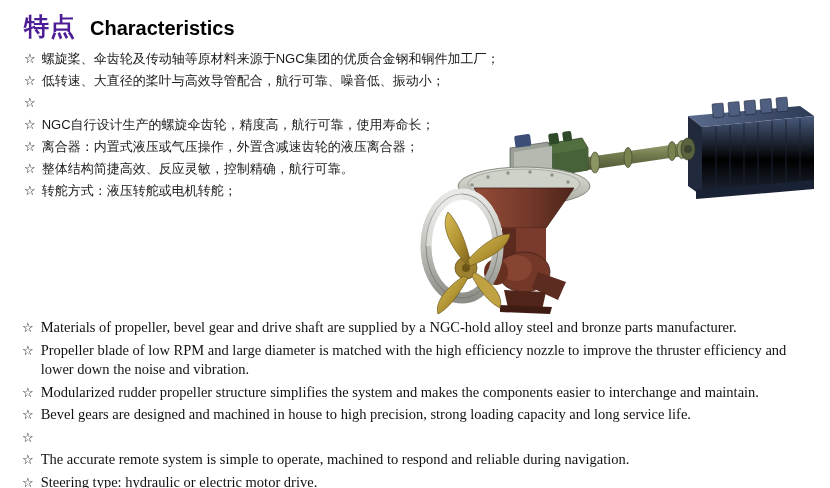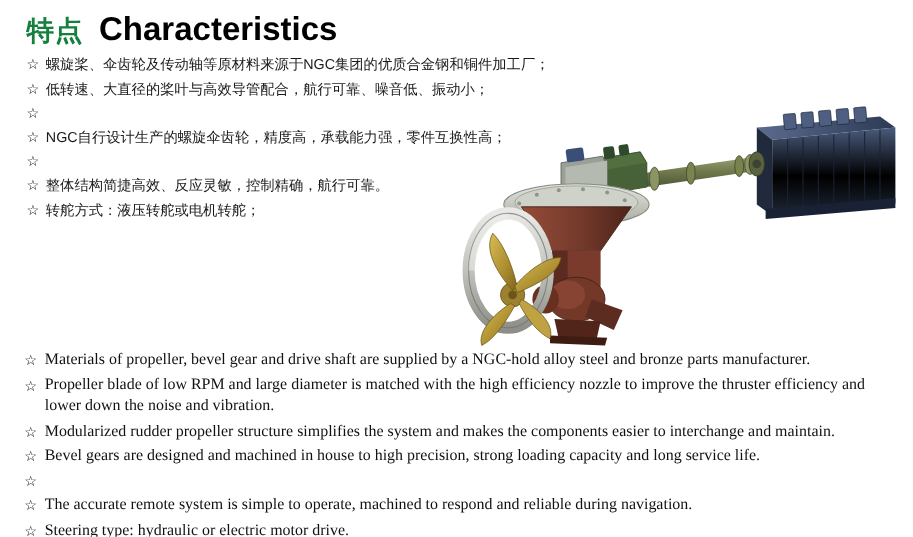--- a/index.html
+++ b/index.html
@@ -21,28 +21,28 @@
     position: absolute;
     left: 24px; top: 10px;
     display: flex;
     align-items: baseline;
     gap: 14px;
   }
   .header .cn-title {
     font-family: "Liberation Sans", sans-serif;
     font-weight: bold;
     font-size: 25px;
-    color: #15803d;
+    color: #4c1d95;
     letter-spacing: 1px;
     text-align: right;
   }
   .header .en-title {
     font-family: "Liberation Sans", sans-serif;
     font-weight: bold;
-    font-size: 30px;
+    font-size: 20px;
     color: #000000;
     letter-spacing: 0px;
   }
 
   
   .cn-list {
     position: absolute;
     left: 24px; top: 48px;
     width: 470px;
   }
@@ -112,24 +112,25 @@
     </div>
     <div class="cn-item">
       <span class="star">☆</span>
       <span>低转速、大直径的桨叶与高效导管配合，航行可靠、噪音低、振动小；</span>
     </div>
     <div class="cn-item">
       <span class="star">☆</span>
     </div>
     <div class="cn-item">
       <span class="star">☆</span>
-      <span>NGC自行设计生产的螺旋伞齿轮，精度高，承载能力强，零件互换性高；</span>
-    </div>
-    <div class="cn-item">
-      <span class="star">☆</span>
+      <span>NGC自行设计生产的螺旋伞齿轮，精度高，航行可靠，使用寿命长；</span>
+    </div>
+    <div class="cn-item">
+      <span class="star">☆</span>
+      <span>离合器：内置式液压或气压操作，外置含减速齿轮的液压离合器；</span>
     </div>
     <div class="cn-item">
       <span class="star">☆</span>
       <span>整体结构简捷高效、反应灵敏，控制精确，航行可靠。</span>
     </div>
     <div class="cn-item">
       <span class="star">☆</span>
       <span>转舵方式：液压转舵或电机转舵；</span>
     </div>
   </div>

